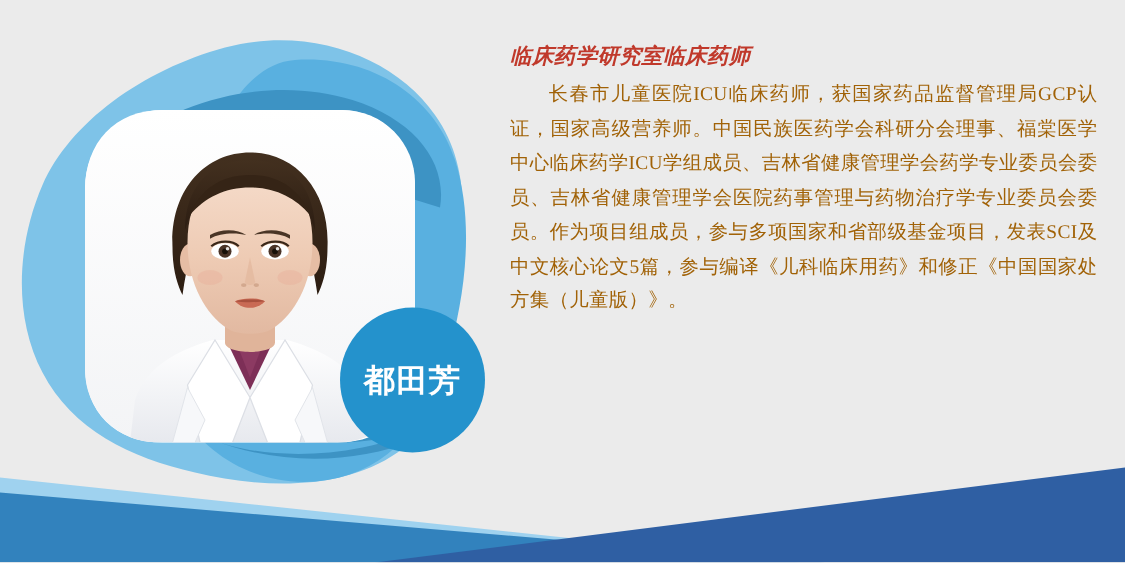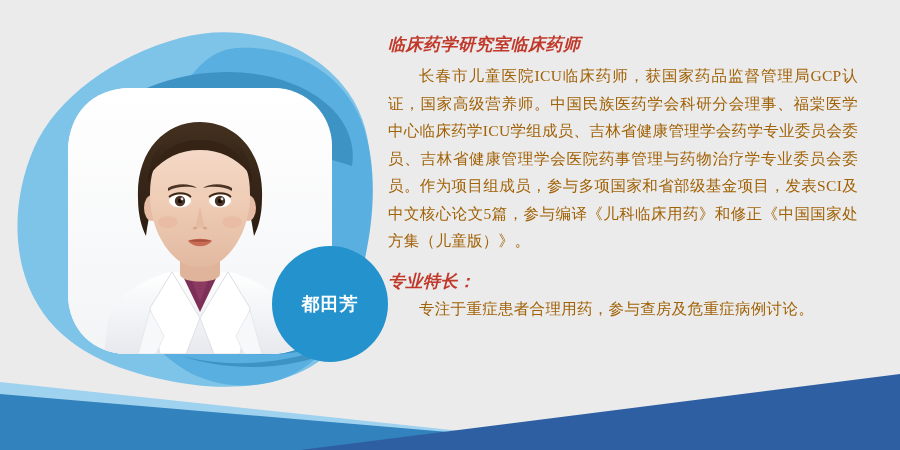--- a/index.html
+++ b/index.html
@@ -62,40 +62,40 @@
     border-radius: 50%;
     background: #2492cc;
     display: flex;
     align-items: center;
     justify-content: center;
   }
   #name-badge-text {
     color: #ffffff;
     font-family: "DejaVu Sans", "Liberation Sans", sans-serif;
     font-weight: bold;
-    font-size: 18px;
+    font-size: 25px;
     letter-spacing: 1px;
     line-height: 1;
     white-space: nowrap;
   }
 
   
   #bottom-banner {
     position: absolute;
     left: 0;
     bottom: 0;
     width: 900px;
     height: 80px;
   }
   #bottom-banner svg { display: block; width: 900px; height: 80px; }
 
   
   #content {
     position: absolute;
-    left: 388px;
+    left: 408px;
     top: 34px;
     width: 470px;
   }
   .section-title {
     color: #c0392b;
     font-family: "Liberation Serif", "DejaVu Serif", serif;
     font-weight: bold;
     font-style: italic;
     font-size: 17px;
     line-height: 1.3;
@@ -239,24 +239,20 @@
       <span id="name-badge-text">都田芳</span>
     </div>
   </div>
 
   <div id="content">
 
     <h1 class="section-title">临床药学研究室临床药师</h1>
 
     <p class="body-par">长春市儿童医院ICU临床药师，获国家药品监督管理局GCP认证，国家高级营养师。中国民族医药学会科研分会理事、福棠医学中心临床药学ICU学组成员、吉林省健康管理学会药学专业委员会委员、吉林省健康管理学会医院药事管理与药物治疗学专业委员会委员。作为项目组成员，参与多项国家和省部级基金项目，发表SCI及中文核心论文5篇，参与编译《儿科临床用药》和修正《中国国家处方集（儿童版）》。</p>
 
-    <div id="specialty-block">
-      <h2 class="section-title" id="specialty-title">专业特长：</h2>
-      <p class="body-par">专注于重症患者合理用药，参与查房及危重症病例讨论。</p>
-    </div>
   </div>
 
   <div id="bottom-banner">
     <svg viewBox="0 0 900 80" preserveAspectRatio="none">
 
       <path fill="#9fd2ef" d="M0,12 L640,80 L560,80 L0,28 Z"></path>
 
       <path fill="#3282bd" d="M0,24 L660,80 L0,80 Z"></path>
 
       <path fill="#2f5fa3" d="M900,4 L900,80 L300,80 Z"></path>

